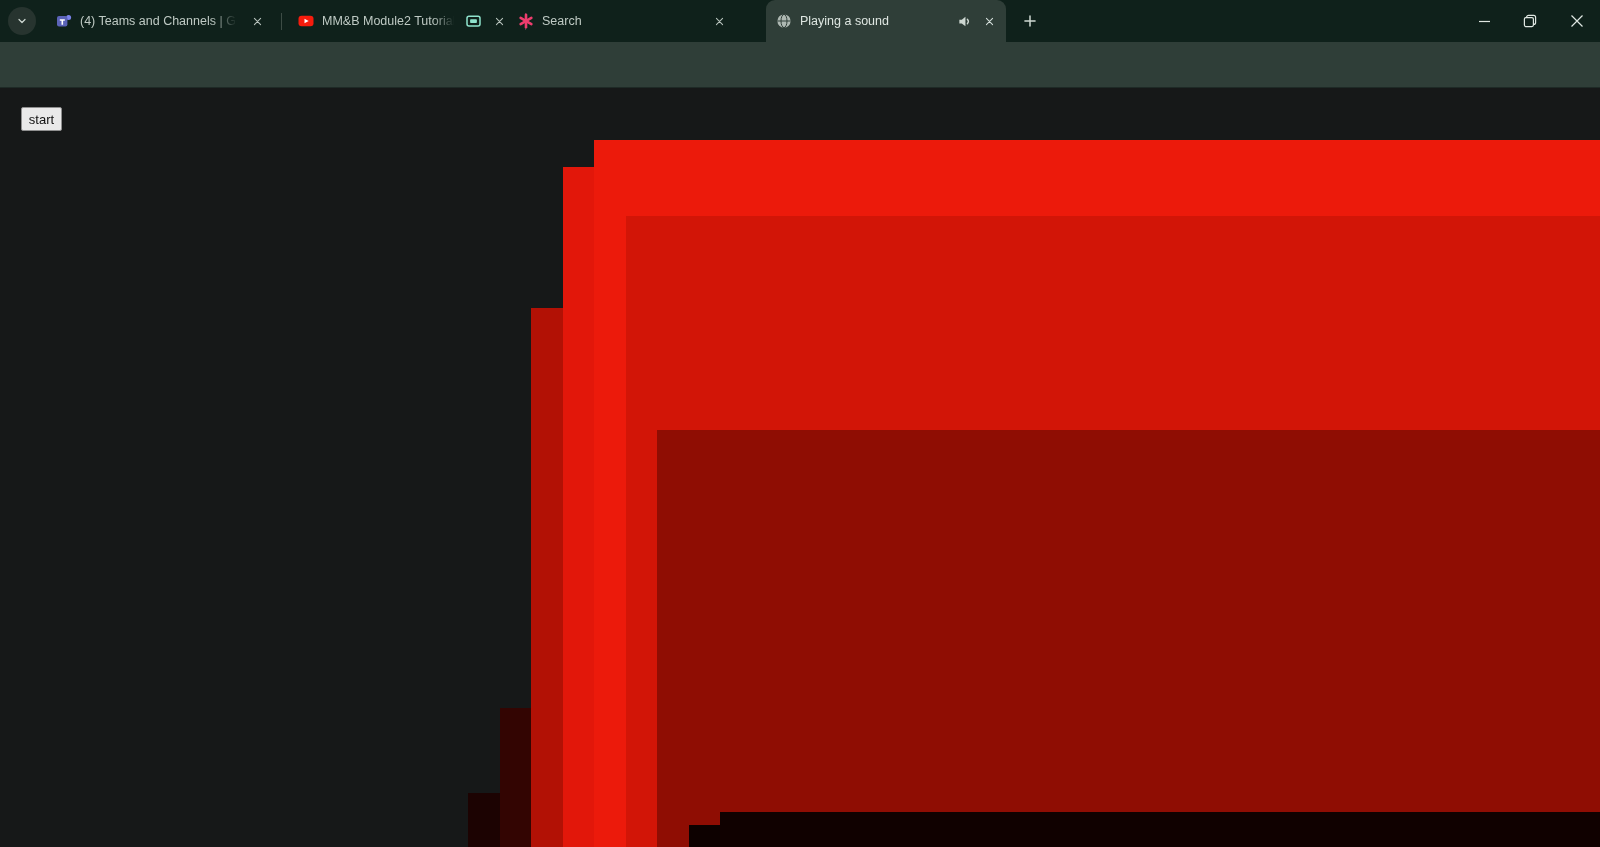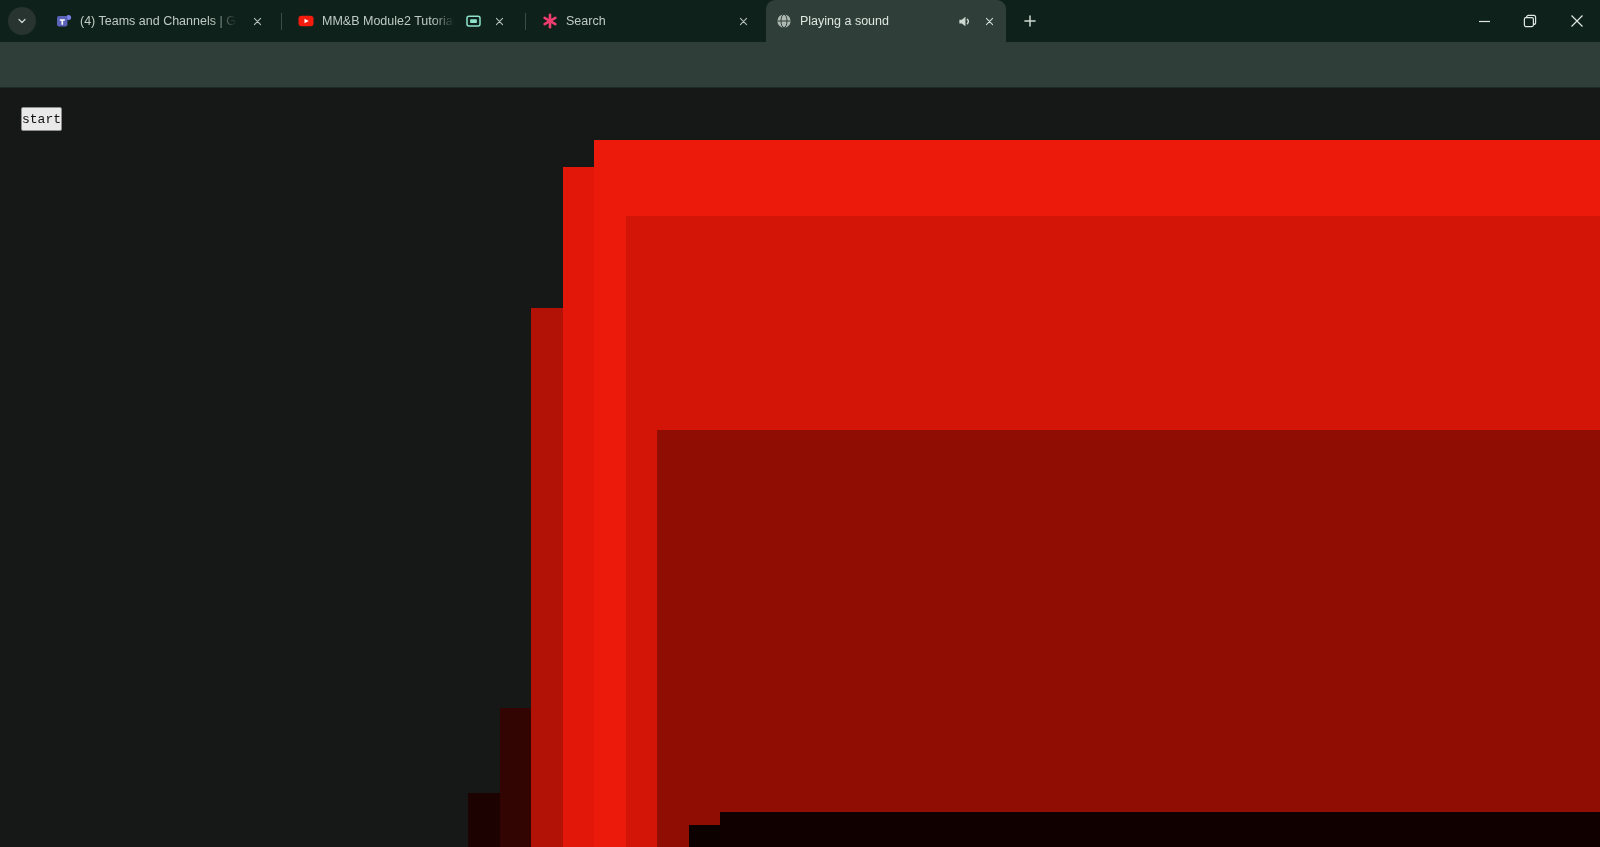--- a/index.html
+++ b/index.html
@@ -14,21 +14,21 @@
   .tab{position:absolute;top:0;height:42px;display:flex;align-items:center;gap:8px;
        padding:0 8px 0 10px;color:#bfcac4;font-size:12.5px;}
   .tab .fav{flex:0 0 16px;width:16px;height:16px;}
   .tab-title{flex:1;white-space:nowrap;overflow:hidden;
              -webkit-mask-image:linear-gradient(90deg,#000 82%,transparent 98%);
              mask-image:linear-gradient(90deg,#000 82%,transparent 98%);}
   .tab-close{flex:0 0 18px;width:18px;height:18px;border-radius:50%;
              display:flex;align-items:center;justify-content:center;}
   .tab1{left:46px;width:228px;}
   .tab2{left:288px;width:228px;}
-  .tab3{left:532px;width:228px;}
+  .tab3{left:508px;width:228px;}
   .tab-active{left:766px;width:240px;background:#2f3e38;border-radius:9px 9px 0 0;color:#dee6e1;align-items:center;}
   .tabdiv{position:absolute;top:13px;width:1px;height:17px;background:#3d4c45;}
   .newtab{position:absolute;left:1016px;top:7px;width:28px;height:28px;border-radius:50%;
           display:flex;align-items:center;justify-content:center;}
   .wincontrols{position:absolute;right:0;top:0;height:42px;display:flex;}
   .winbtn{width:46px;height:42px;display:flex;align-items:center;justify-content:center;}
 
   
   .toolbar{position:absolute;left:0;top:42px;width:1600px;height:46px;background:#2f3e38;
            border-bottom:1px solid #1e2a26;}
@@ -41,21 +41,21 @@
   .omni-star{position:absolute;right:12px;top:7px;width:20px;height:20px;}
   .tbicon{position:absolute;top:51px;width:28px;height:28px;display:flex;
           align-items:center;justify-content:center;}
   .tbsep{position:absolute;left:1446px;top:55px;width:1px;height:20px;background:#4a5952;}
   .avatar{position:absolute;left:1497px;top:52px;width:26px;height:26px;border-radius:50%;overflow:hidden;}
 
   
   .page{position:absolute;left:0;top:88px;width:1600px;height:759px;background:#161818;}
   .startbtn{position:absolute;left:21px;top:19px;width:41px;height:24px;background:#e9e9e9;
             border:1px solid #8f8f8f;border-radius:2px;font-size:13px;color:#111;
-            font-family:Liberation Mono, monospace;display:flex;align-items:center;justify-content:center;}
+            font-family:Liberation Sans, sans-serif;display:flex;align-items:center;justify-content:center;}
   .visualizer{position:absolute;left:0;top:-88px;width:1600px;height:847px;}
   .vbar{position:absolute;right:0;bottom:0;}
 </style>
 </head>
 <body>
 
 <div class="screen">
 
   <div class="tabstrip">
 

